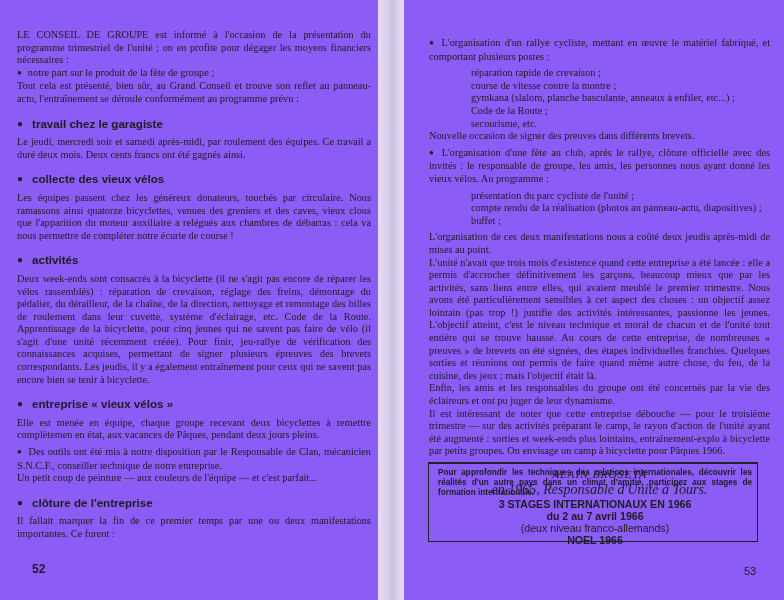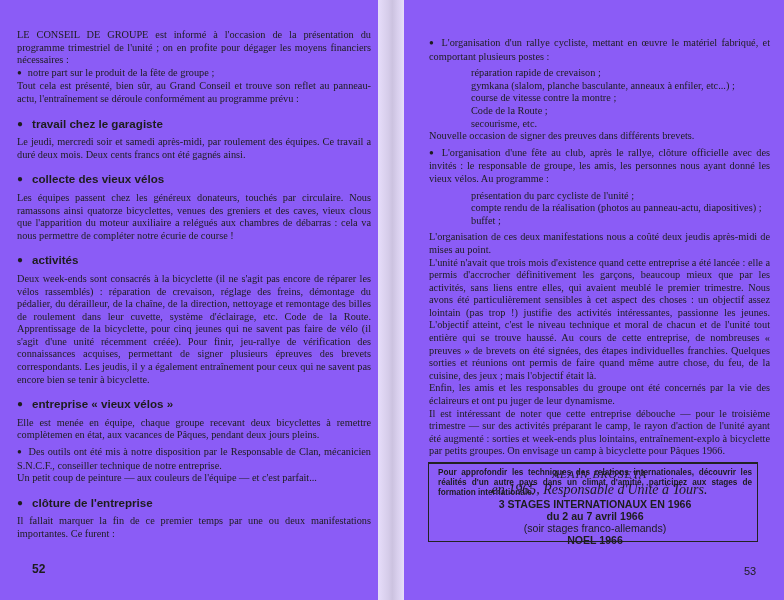--- a/index.html
+++ b/index.html
@@ -58,22 +58,22 @@
     <p>Il fallait marquer la fin de ce premier temps par une ou deux manifestations importantes. Ce furent :</p>
   </div>
   <div class="pagenum">52</div>
 </div>
 
 <div class="page right">
   <div class="col">
     <p class="bul">L'organisation d'un rallye cycliste, mettant en œuvre le matériel fabriqué, et comportant plusieurs postes :</p>
     <div class="indent sp">
       <p>réparation rapide de crevaison ;</p>
+      <p>course de vitesse contre la montre ;</p>
       <p>gymkana (slalom, planche basculante, anneaux à enfiler, etc...) ;</p>
-      <p>course de vitesse contre la montre ;</p>
       <p>Code de la Route ;</p>
       <p>secourisme, etc.</p>
     </div>
     <p>Nouvelle occasion de signer des preuves dans différents brevets.</p>
     <p class="bul sp">L'organisation d'une fête au club, après le rallye, clôture officielle avec des invités : le responsable de groupe, les amis, les personnes nous ayant donné les vieux vélos. Au programme :</p>
     <div class="indent sp">
       <p>présentation du parc cycliste de l'unité ;</p>
       <p>compte rendu de la réalisation (photos au panneau-actu, diapositives) ;</p>
       <p>buffet ;</p>
     </div>
@@ -83,19 +83,19 @@
     <p>Il est intéressant de noter que cette entreprise débouche — pour le troisième trimestre — sur des activités préparant le camp, le rayon d'action de l'unité ayant été augmenté : sorties et week-ends plus lointains, entraînement-explo à bicyclette par petits groupes. On envisage un camp à bicyclette pour Pâques 1966.</p>
     <div class="sign">
       <div class="name">ALAIN BROSETA</div>
       <div class="role">en 1965, Responsable d'Unité à Tours.</div>
     </div>
   </div>
   <div class="box">
     <div class="intro">Pour approfondir les techniques des relations internationales, découvrir les réalités d'un autre pays dans un climat d'amitié, participez aux stages de formation internationale.</div>
     <div class="line bold">3 STAGES INTERNATIONAUX EN 1966</div>
     <div class="line bold">du 2 au 7 avril 1966</div>
-    <div class="line">(soir stages franco-allemands)</div>
+    <div class="line">(deux niveau franco-allemands)</div>
     <div class="line bold">NOEL 1966</div>
   </div>
   <div class="pagenum">53</div>
 </div>
 
 <div class="gutter"></div>
 
 </body></html>

